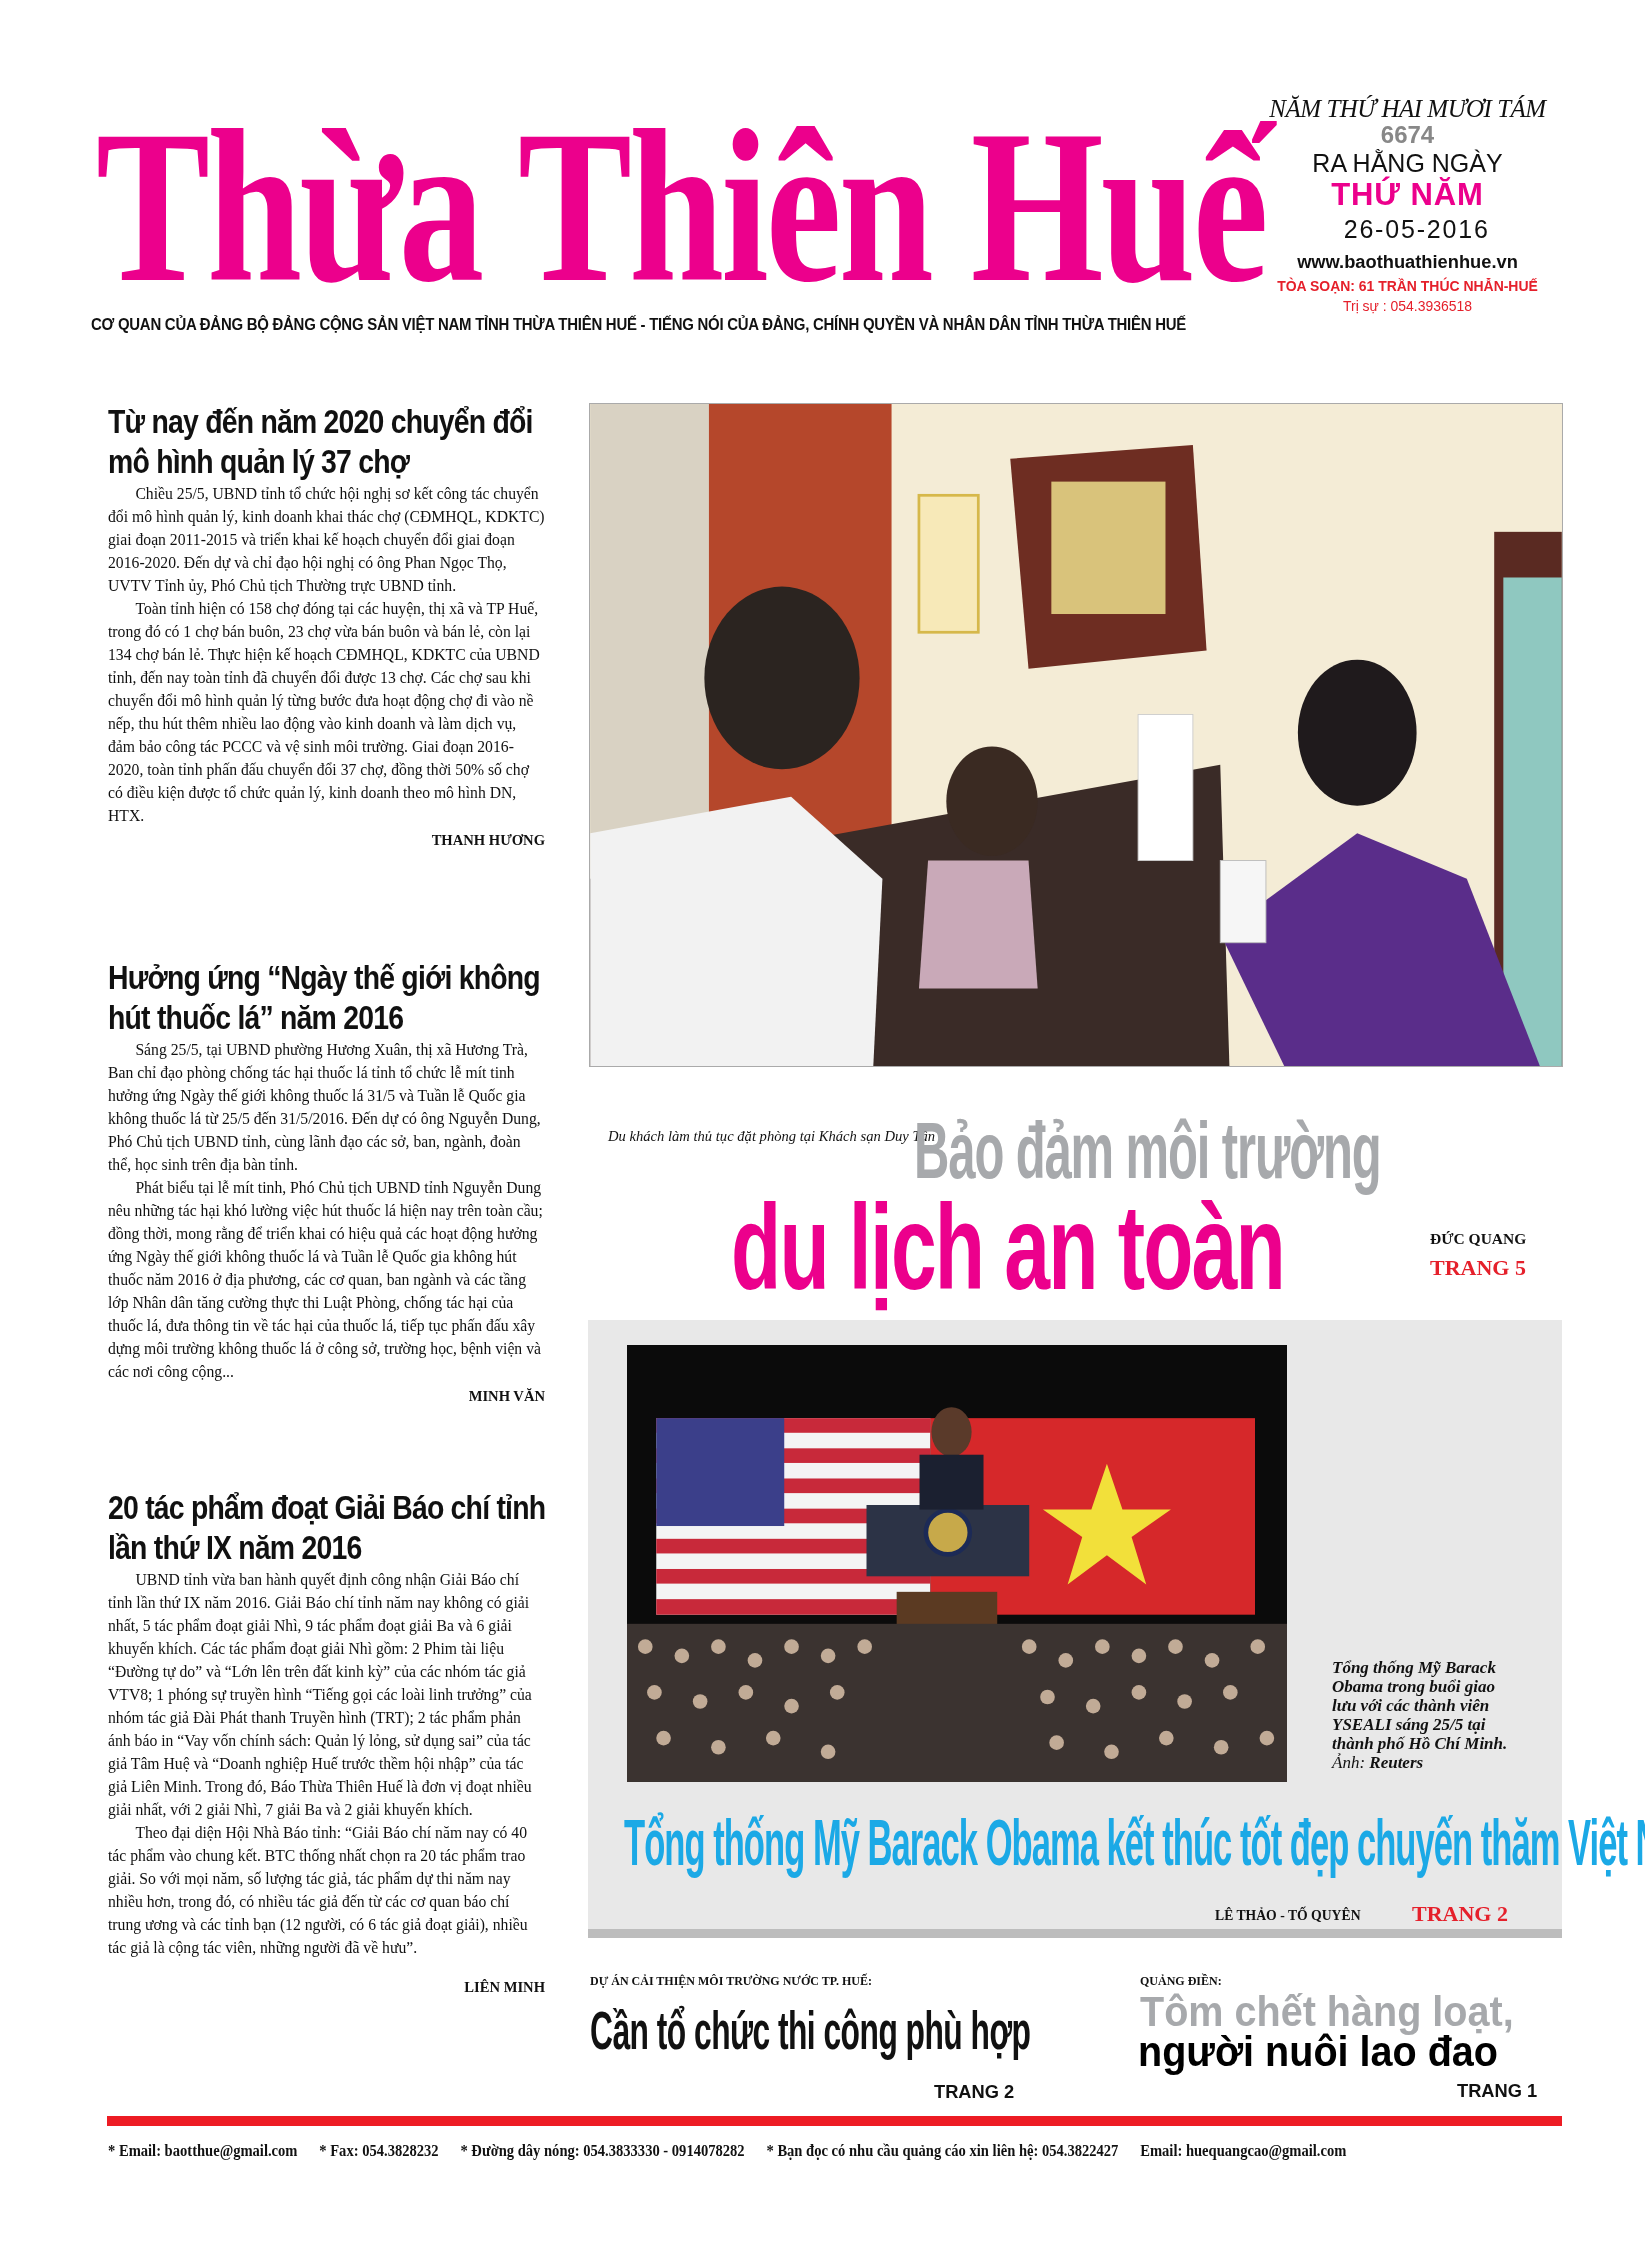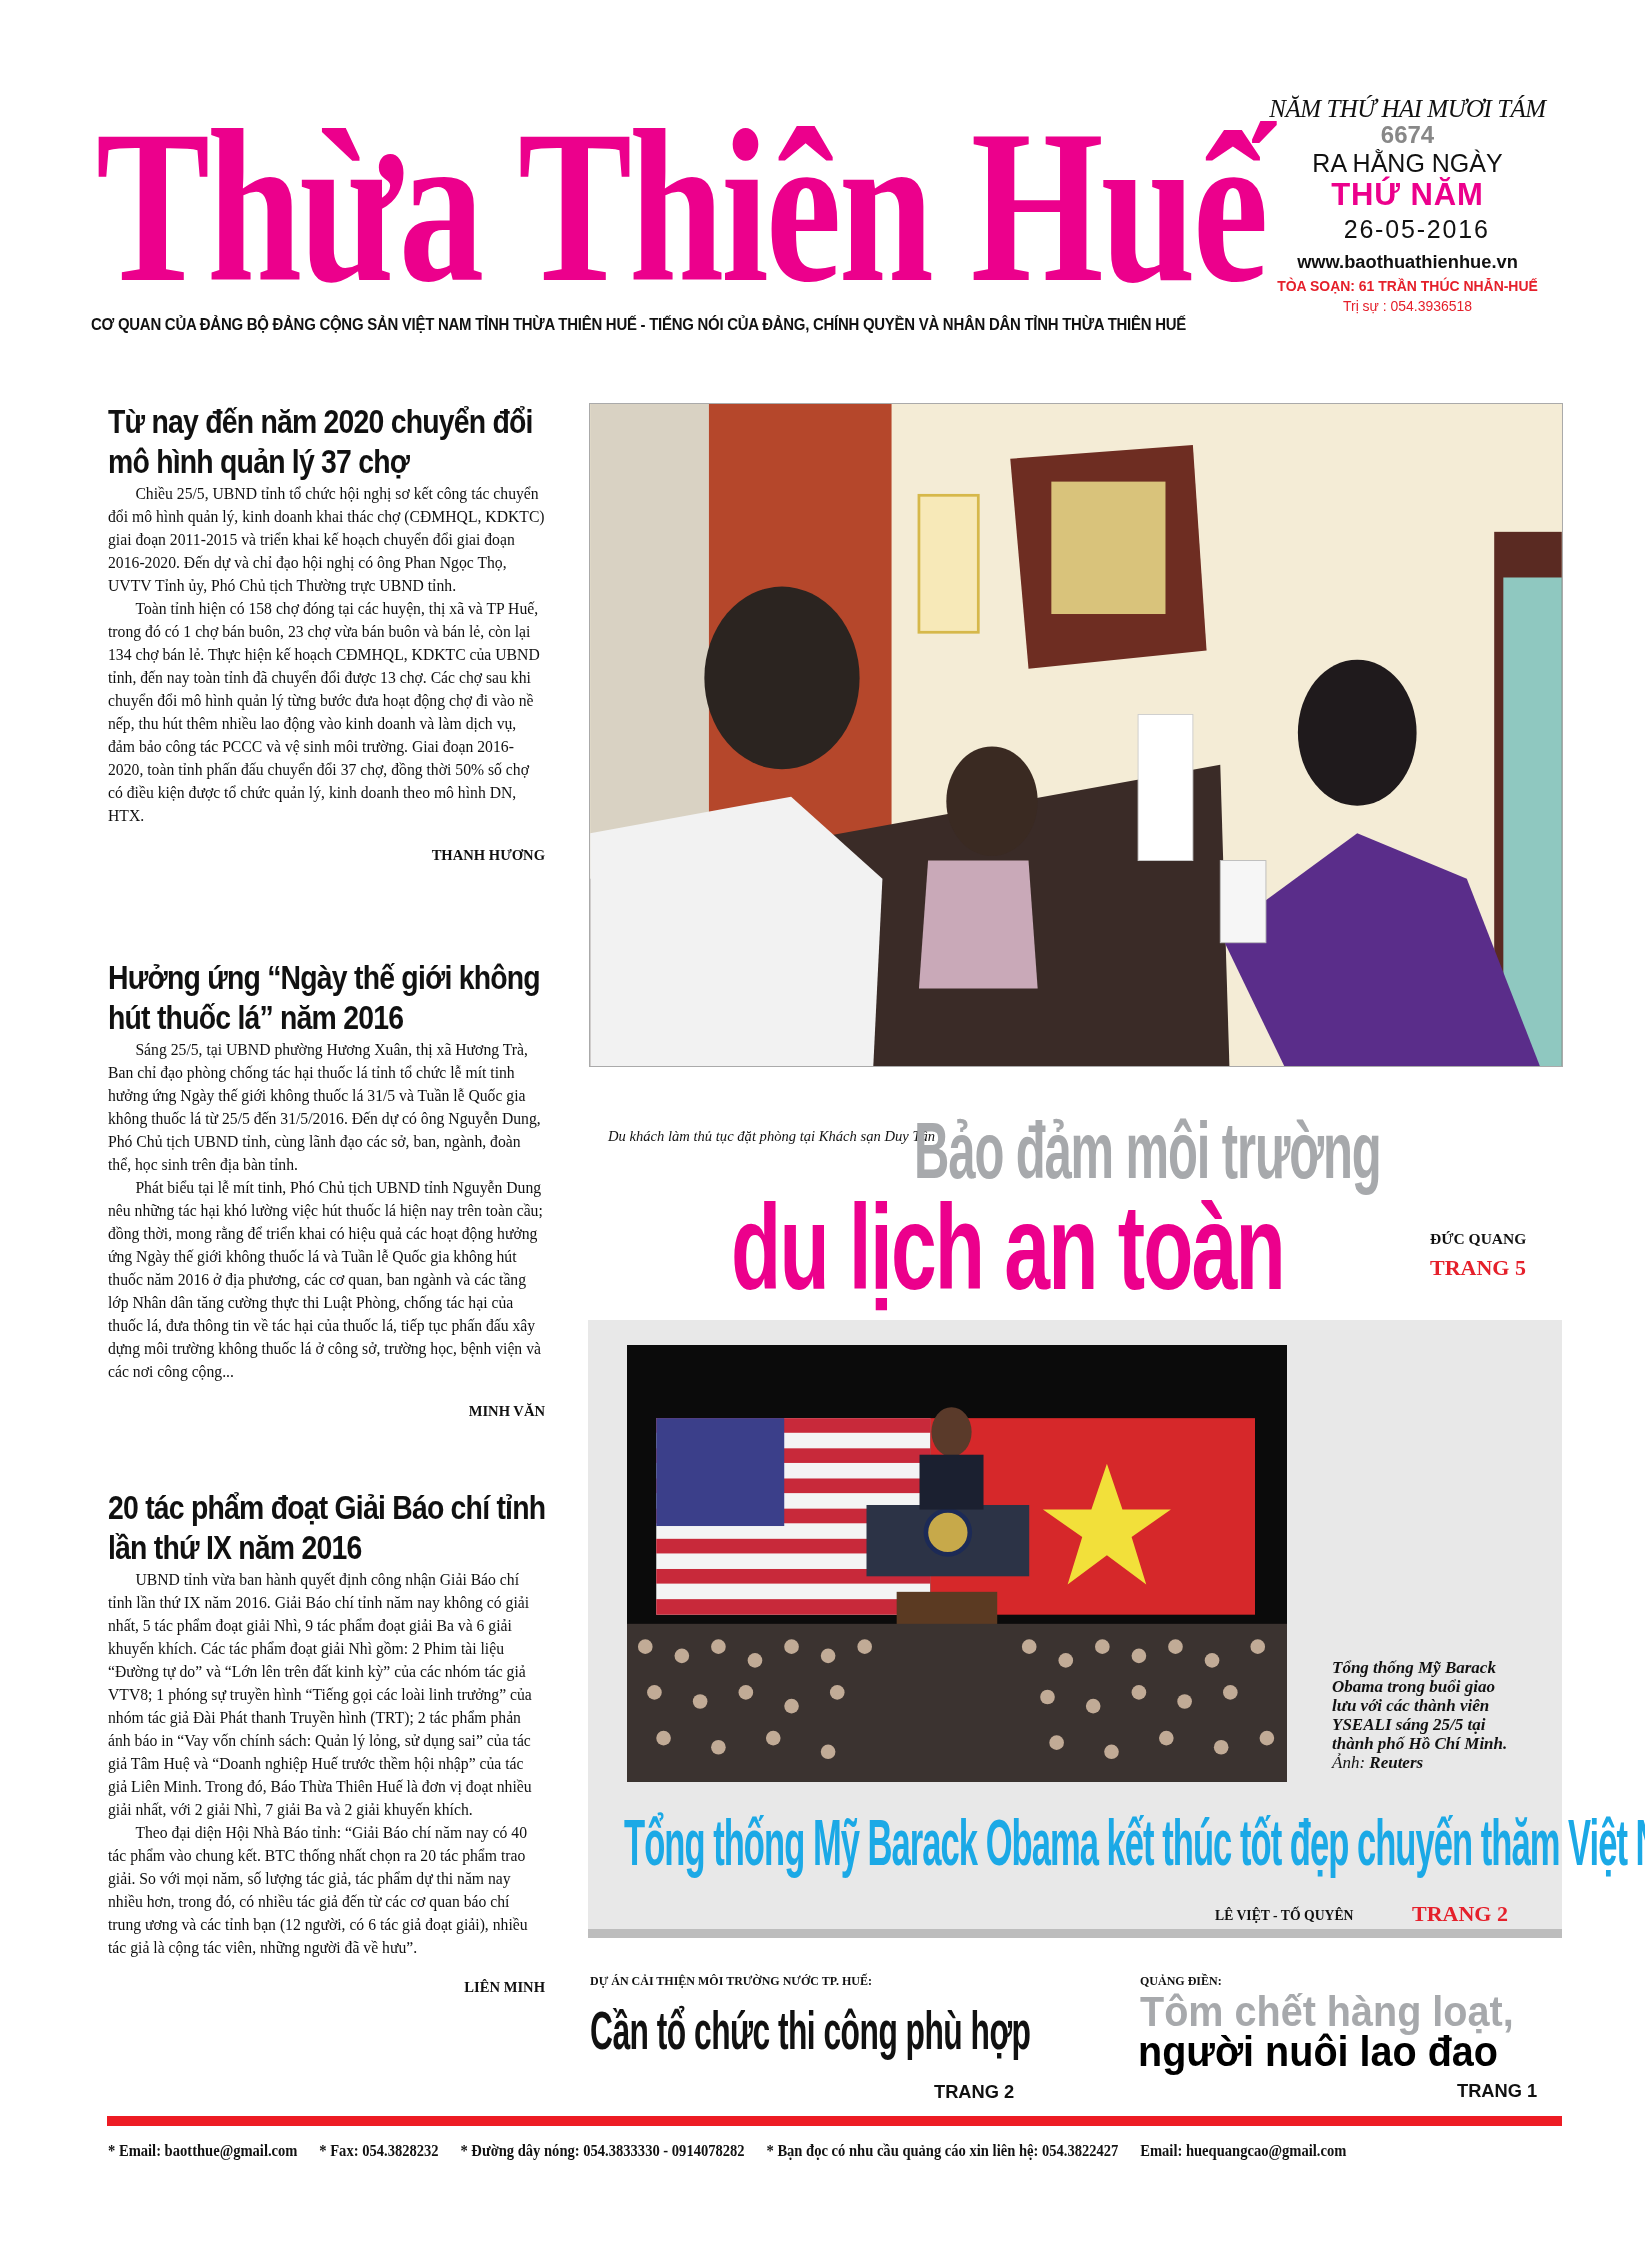--- a/index.html
+++ b/index.html
@@ -17,21 +17,21 @@
   .issue-date { font-family:"Liberation Sans", sans-serif; font-size:25px; line-height:37px; letter-spacing:1.8px; padding-left:18.3px; }
   .issue-web { font-family:"Liberation Sans", sans-serif; font-weight:bold; font-size:18.3px; line-height:27.4px;text-align:center; }
   .issue-addr { font-family:"Liberation Sans", sans-serif; font-weight:bold; font-size:15.5px; color:#e5202b; line-height:22px; white-space:nowrap; transform:scaleX(0.9); }
   .issue-phone { font-family:"Liberation Sans", sans-serif; font-size:15.5px; color:#e5202b; line-height:18.3px; transform:scaleX(0.9); }
 
   
   .col-left { left:108px; width:437px; }
   .headline { font-family:"Liberation Sans", sans-serif; font-weight:bold; font-size:33px; line-height:40px; letter-spacing:-0.9px; transform:scaleX(0.86); transform-origin:left top; width:512px; }
   .body-text { font-family:"Liberation Serif", serif; font-size:15.7px; line-height:23px; text-align:left; }
   .body-text p { margin:0; text-indent:27.4px; }
-  .byline { font-family:"Liberation Serif", serif; font-weight:bold; font-size:14.6px; text-align:right; margin-top:20px; }
+  .byline { font-family:"Liberation Serif", serif; font-weight:bold; font-size:14.6px; text-align:right; margin-top:5px; }
 
   
   .photo1 { left:589px; top:403px; width:972px; height:662px; border:0.9px solid #aaa; overflow:hidden; background:#f3ead2; }
   .photo-caption-1 { left:608px; top:1128px; font-family:"Liberation Serif", serif; font-style:italic; font-size:14.6px; }
 
   .feature-gray { left:914px; top:1110px; font-family:"Liberation Sans", sans-serif; font-weight:bold; color:#a7a9ac; font-size:79px; line-height:82px; transform:scaleX(0.62); transform-origin:left top; white-space:nowrap; letter-spacing:-1.8px; }
   .feature-pink { left:731px; top:1188px; font-family:"Liberation Sans", sans-serif; font-weight:bold; color:#ec008c; font-size:121px; line-height:119px; transform:scaleX(0.68); transform-origin:left top; white-space:nowrap; letter-spacing:-2.7px; }
   .feature-author { left:1430px; top:1230px; font-family:Liberation Serif, serif; font-weight:bold; font-size:15.5px; }
   .feature-page { left:1430px; top:1255px; font-family:"Liberation Serif", serif; font-weight:bold; font-size:22px; color:#e5202b; }
 
@@ -187,21 +187,21 @@
         <circle cx="700" cy="430" r="8"></circle>
     </g>
   </svg>
 </div>
 <div class="abs photo2-caption">
   <span>Tổng thống Mỹ Barack Obama trong buổi giao lưu với các thành viên YSEALI sáng 25/5 tại thành phố Hồ Chí Minh.</span><br>
   <span style="font-weight:normal;">Ảnh:</span>
   <span>Reuters</span>
 </div>
 <div class="abs obama-headline">Tổng thống Mỹ Barack Obama kết thúc tốt đẹp chuyến thăm Việt Nam</div>
-<div class="abs obama-author">LÊ VIỆT - TỐ QUYÊN</div>
+<div class="abs obama-author">LÊ THẢO - TỐ QUYÊN</div>
 <div class="abs obama-page">TRANG 2</div>
 
 <div class="abs teaser-kicker" style="left:590px; top:1974px;">DỰ ÁN CẢI THIỆN MÔI TRƯỜNG NƯỚC TP. HUẾ:</div>
 <div class="abs teaser1-title">Cần tổ chức thi công phù hợp</div>
 <div class="abs teaser-page" style="left:934px; top:2081px;">TRANG 2</div>
 
 <div class="abs teaser-kicker" style="left:1140px; top:1974px;">QUẢNG ĐIỀN:</div>
 <div class="abs teaser2-gray">Tôm chết hàng loạt,</div>
 <div class="abs teaser2-black">người nuôi lao đao</div>
 <div class="abs teaser-page" style="left:1457px; top:2080px;">TRANG 1</div>

